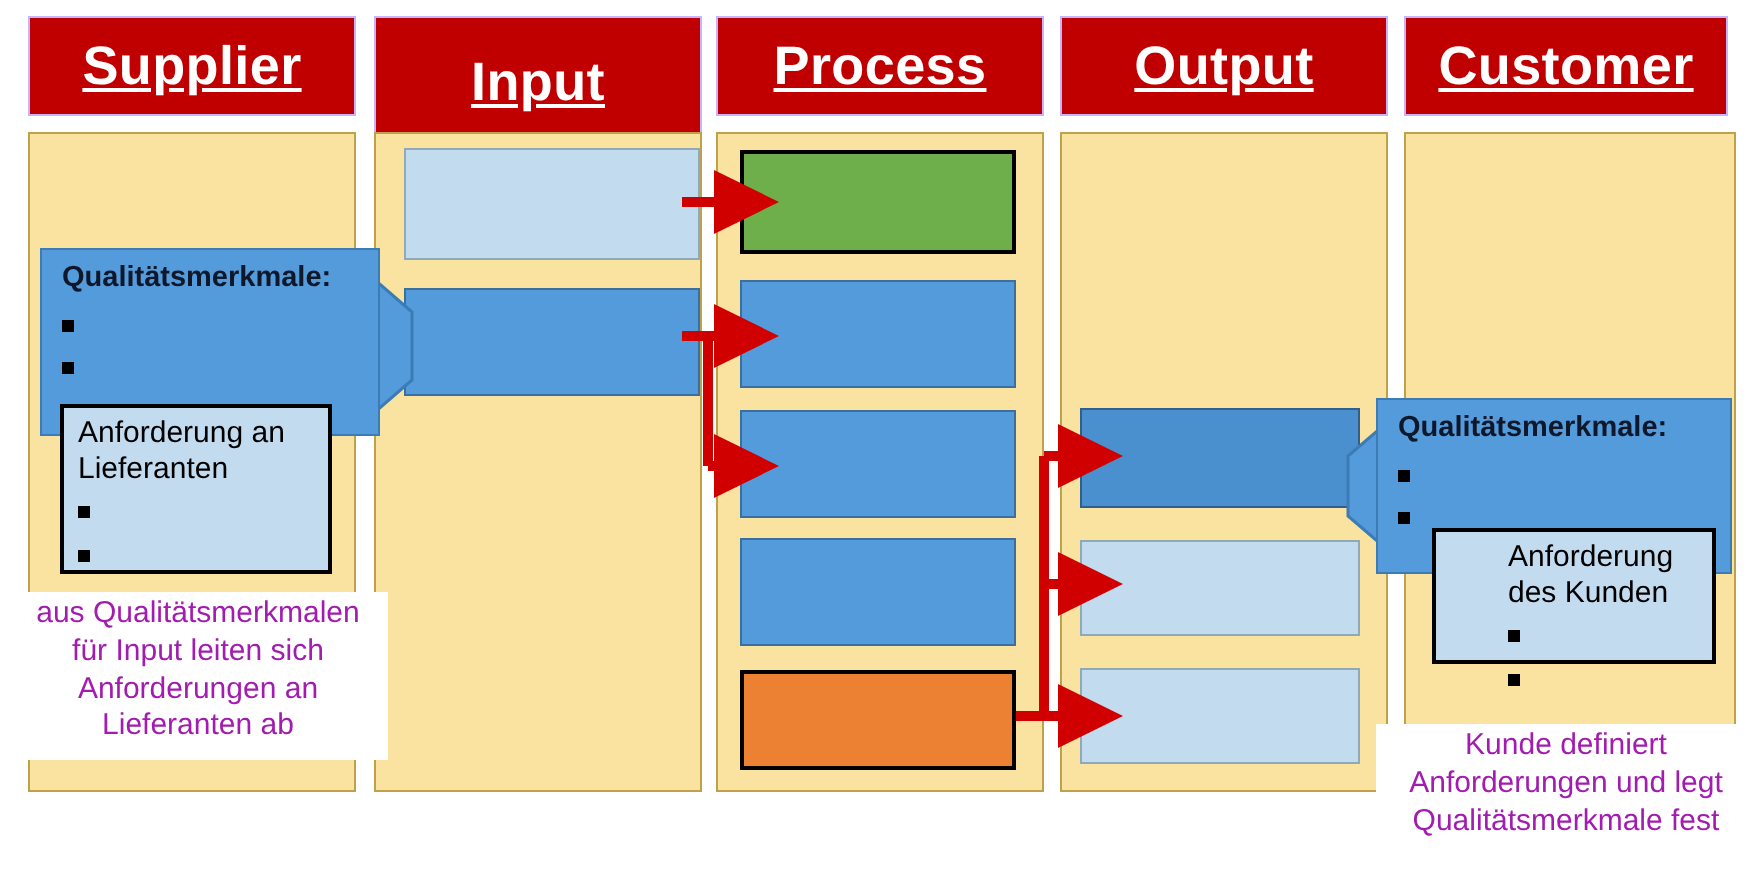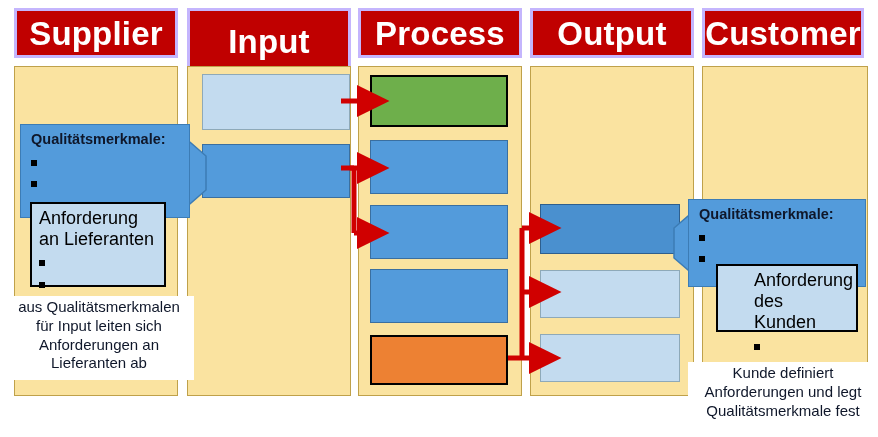--- a/index.html
+++ b/index.html
@@ -8,28 +8,29 @@
     font-family:"Liberation Sans","DejaVu Sans",sans-serif;
     width:878px;height:437px;
     position:relative;overflow:hidden;
   }
   #canvas{position:absolute;left:0;top:0;width:878px;height:437px;}
 
   
   .col-header{
     position:absolute;
     background:#C00000;
-    border:3px solid #c4b5fd;
+    border:1px solid #c4b5fd;
     color:#FFFFFF;
     font-weight:bold;
-    font-size:33px;
+    font-size:27px;
     line-height:1;
     display:flex;align-items:center;justify-content:center;
     letter-spacing:.2px;
     box-sizing:border-box;
+    text-decoration:underline;
   }
 
   
   .col-panel{
     position:absolute;
     background:#FAE3A0;
     border:1px solid #BFA14A;
     box-sizing:border-box;
   }
 
@@ -71,34 +72,34 @@
 
   
   .reqbox{
     position:absolute;
     background:#C3DBEF;
     border:2px solid #000000;
     box-sizing:border-box;
     padding:4px 6px 2px 7px;
   }
   .reqbox .rtext{
-    font-size:18px;color:#000000;line-height:1.18;margin:0;
+    font-size:15px;color:#000000;line-height:1.18;margin:0;
   }
   .reqbox .bullets{list-style:none;margin:4px 0 0 0;padding:0;}
   .reqbox .bullets li{position:relative;padding-left:11px;height:22px;}
   .reqbox .bullets li::before{
     content:"";position:absolute;left:0;top:6px;
     width:6px;height:6px;background:#000000;
   }
 
   
   .note{
     position:absolute;
     background:#FFFFFF;
-    color:#0f172a;
+    color:#a21caf;
     font-size:15px;
     line-height:1.25;
     text-align:center;
     box-sizing:border-box;
     padding:2px 4px;
   }
 
   
   .arrows{position:absolute;left:0;top:0;width:878px;height:437px;pointer-events:none;}
 </style>

